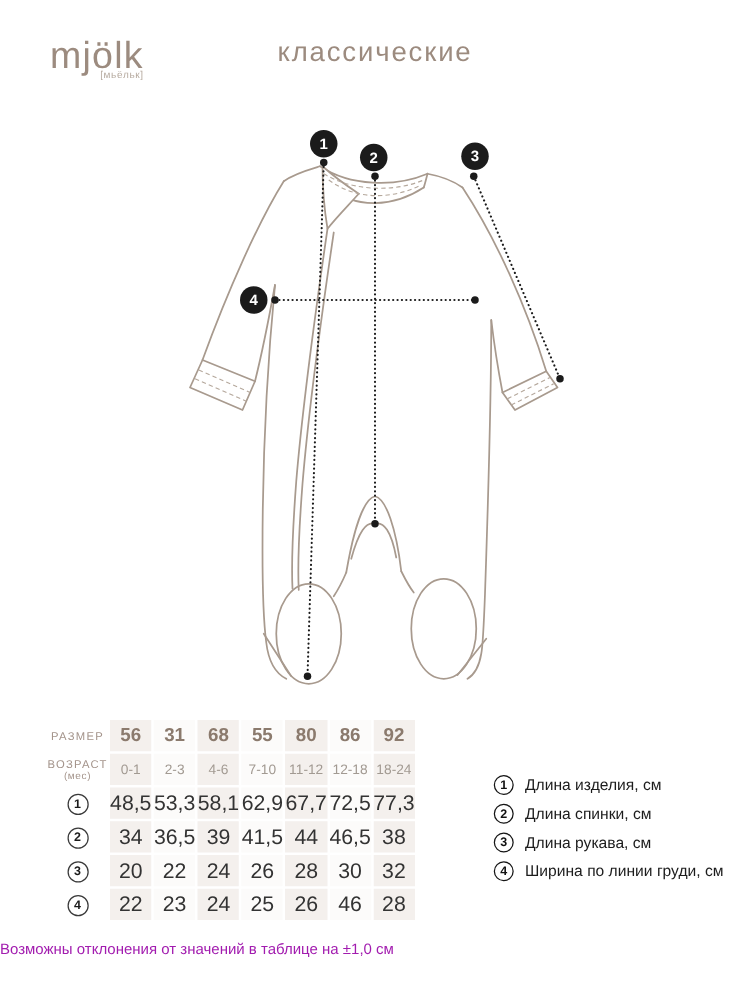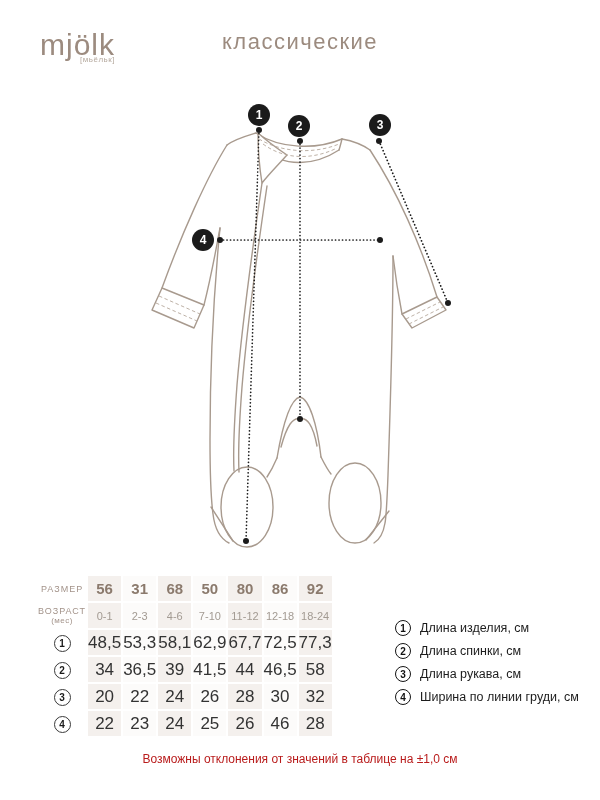--- a/index.html
+++ b/index.html
@@ -32,22 +32,22 @@
   .circ{display:inline-flex;align-items:center;justify-content:center;width:17px;height:17px;
     border:1.3px solid #3a3a3a;border-radius:50%;font-size:10px;font-weight:700;color:#1a1a1a;box-sizing:border-box;}
   
   .legend{position:absolute;left:395px;top:620px;}
   .legend-item{display:flex;align-items:center;margin-bottom:7px;}
   .lcirc{width:16px;height:16px;border:1.5px solid #151515;border-radius:50%;font-size:10px;
     font-weight:700;display:inline-flex;align-items:center;justify-content:center;margin-right:9px;
     color:#111;box-sizing:border-box;flex:0 0 auto;}
   .ltext{font-size:12.5px;color:#1c1c1c;white-space:nowrap;}
   
-  .footer-note{position:absolute;top:752px;left:0;width:100%;text-align:center;
-    font-size:12px;color:#b91c1c;}
+  .footer-note{position:absolute;top:752px;left:0;width:100%;
+    font-size:12px;color:#a21caf;}
 </style>
 </head>
 <body>
 
 <div class="logo">
   <span>mjölk</span>
   <span class="logo-sub">[мьёльк]</span>
 </div>
 
 <div class="title-wrap">
@@ -123,21 +123,21 @@
   </g>
 </svg>
 
 <table class="size-table">
   <tbody>
       <tr>
     <td class="lbl hdr-lbl">РАЗМЕР</td>
     <td class="c sh size-cell">56</td>
     <td class="c size-cell">31</td>
     <td class="c sh size-cell">68</td>
-    <td class="c size-cell">50</td>
+    <td class="c size-cell">55</td>
     <td class="c sh size-cell">80</td>
     <td class="c size-cell">86</td>
     <td class="c sh size-cell">92</td>
   </tr>
   <tr>
     <td class="lbl hdr-lbl">
       <span>ВОЗРАСТ</span>
       <small>(мес)</small>
     </td>
     <td class="c sh age-cell">0-1</td>
@@ -159,21 +159,21 @@
     <td class="c sh val-cell">77,3</td>
   </tr>
   <tr>
     <td class="lbl"><span class="circ">2</span></td>
     <td class="c sh val-cell">34</td>
     <td class="c val-cell">36,5</td>
     <td class="c sh val-cell">39</td>
     <td class="c val-cell">41,5</td>
     <td class="c sh val-cell">44</td>
     <td class="c val-cell">46,5</td>
-    <td class="c sh val-cell">58</td>
+    <td class="c sh val-cell">38</td>
   </tr>
   <tr>
     <td class="lbl"><span class="circ">3</span></td>
     <td class="c sh val-cell">20</td>
     <td class="c val-cell">22</td>
     <td class="c sh val-cell">24</td>
     <td class="c val-cell">26</td>
     <td class="c sh val-cell">28</td>
     <td class="c val-cell">30</td>
     <td class="c sh val-cell">32</td>

